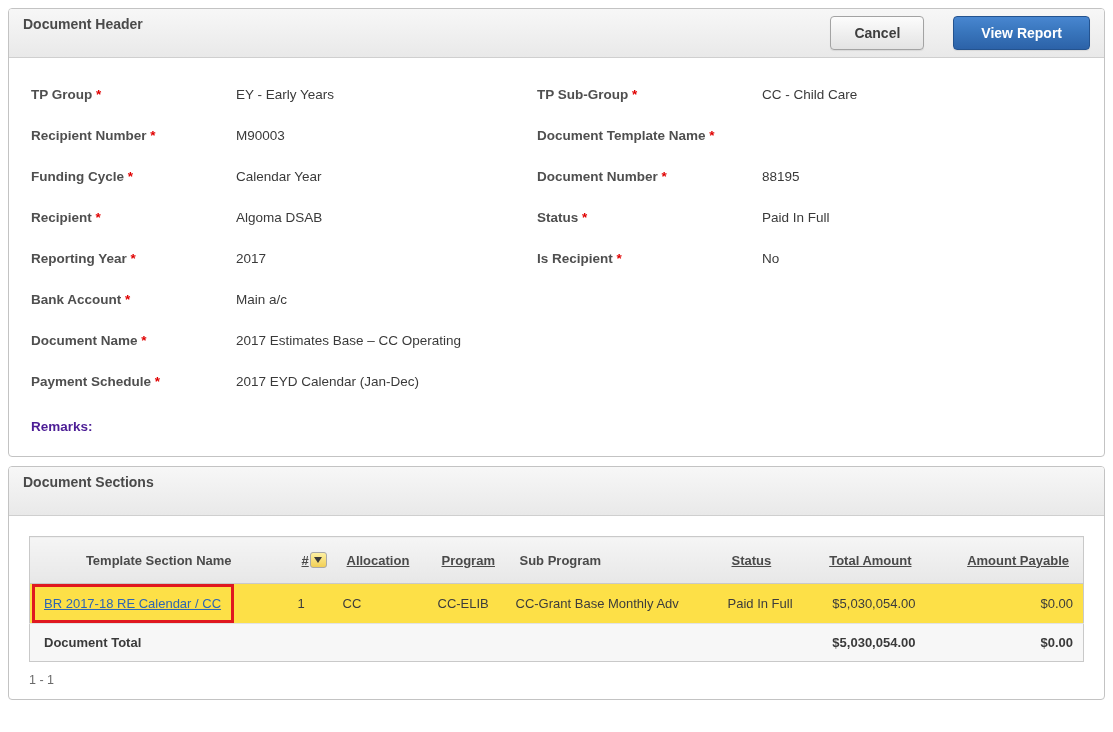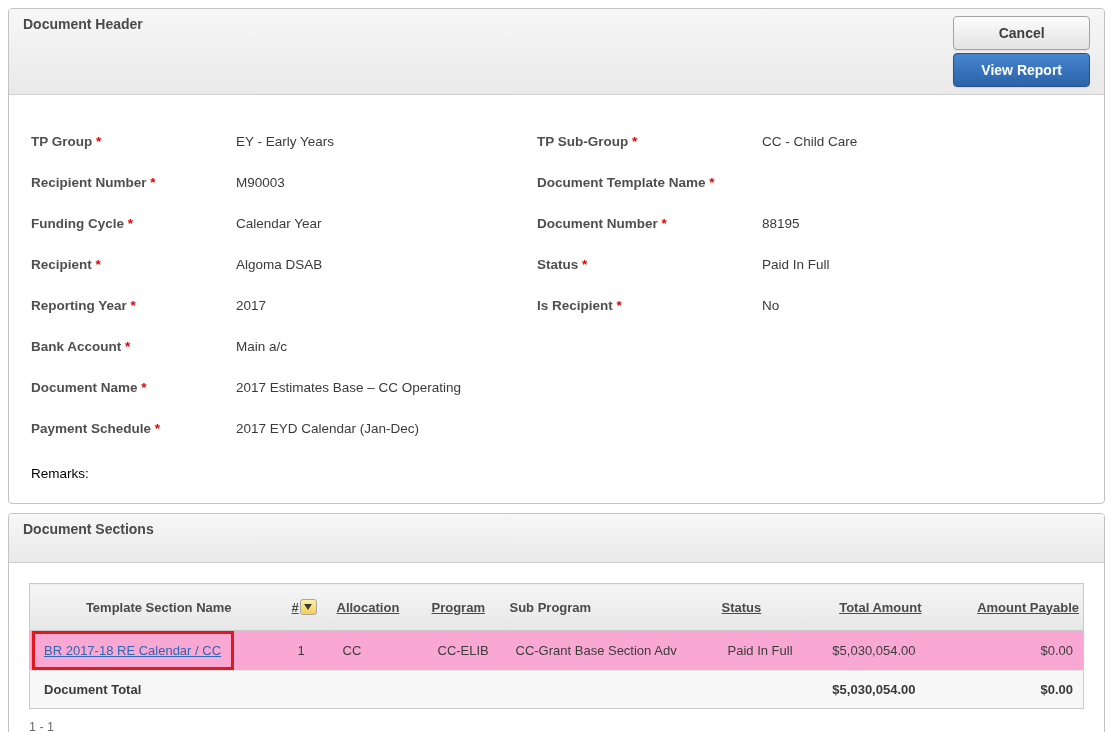--- a/index.html
+++ b/index.html
@@ -21,63 +21,63 @@
     border:1px solid #c3c3c3;border-radius:4px;background:#fff;
     margin-bottom:9px;overflow:hidden;
   }
   .panel-hd{
     display:flex;align-items:flex-start;justify-content:space-between;
     background:linear-gradient(#f7f7f7,#e9e9e9);
     border-bottom:1px solid #cfcfcf;
     padding:7px 14px;min-height:49px;
   }
   .panel-title{font-size:14px;font-weight:bold;color:#4a4a4a;}
-  .btns{display:flex;gap:3px;flex-direction:column;}
+  .btns{display:flex;gap:29px;}
   .btn{
     font-family:inherit;font-size:14px;font-weight:bold;color:#3e3e3e;
     background:linear-gradient(#fcfcfc,#e3e3e3);
     border:1px solid #a3a3a3;border-radius:4px;
     padding:8px 23px;cursor:pointer;box-shadow:0 1px 1px rgba(0,0,0,.08);
   }
   .btn.primary{
     color:#fff;
     background:linear-gradient(#4886d0,var(--primary-button) 45%,#2c62a8);
     border-color:#24538f;
     padding:8px 27px;
   }
   
-  .panel-bd{padding:36px 22px 18px 22px;}
+  .panel-bd{padding:26px 22px 18px 22px;}
   .cols{display:grid;grid-template-columns:506px 1fr;}
   .frow{display:flex;margin-bottom:19px;line-height:22px;}
   .flabel{font-weight:bold;color:#4f4f4f;flex:0 0 auto;}
   .col-left .flabel{width:205px;}
   .col-right .flabel{width:225px;}
   .req{color:var(--required);font-weight:bold;}
   .fvalue{color:#3a3a3a;}
   .remarks{margin-top:4px;line-height:22px;}
-  .remarks-label{color:#000000;}
+  .remarks-label{color:#4c1d95;font-weight:bold;}
   .remarks-text{color:#3a3a3a;}
   
   .sections-bd{padding:20px 20px 12px 20px;}
   table.grid{
     width:100%;border-collapse:collapse;table-layout:fixed;
     border:1px solid #c9c9c9;font-size:13px;
   }
   .grid th{
     background:linear-gradient(#f5f5f5,#e7e7e7);
     border-bottom:1px solid #c9c9c9;
     font-weight:bold;color:#4a4a4a;text-align:left;
-    padding:15px 4px;white-space:nowrap;
+    padding:15px 14px;white-space:nowrap;
   }
   .grid .th-sort{text-decoration:underline;cursor:pointer;}
   .grid th.c-name{text-align:center;}
   .grid td{padding:12px 10px;white-space:nowrap;overflow:visible;}
   .grid td.c-name{padding-left:14px;}
   .grid th.num,.grid td.num{text-align:right;}
-  .grid tr.data-row td{border-bottom:1px solid #e3e3e3;background:#f9a8d4;}
+  .grid tr.data-row td{border-bottom:1px solid #e3e3e3;background:#fde047;}
   .grid tr.total-row td{background:#f7f7f7;font-weight:bold;color:#3a3a3a;padding:11px 10px;}
   .grid tr.total-row td:first-child{padding-left:14px;}
   .c-name{width:258px;}
   .c-num{width:45px;}
   .c-alloc{width:95px;}
   .c-prog{width:78px;}
   .c-subprog{width:212px;}
   .c-status{width:84px;}
   .c-total{width:124px;}
   a.section-link{color:var(--link);text-decoration:underline;}
@@ -201,21 +201,21 @@
           </tr>
         </thead>
         <tbody>
           <tr class="data-row">
             <td class="c-name">
               <span class="red-box"><a href="#" class="section-link">BR 2017-18 RE Calendar / CC</a></span>
             </td>
             <td>1</td>
             <td>CC</td>
             <td>CC-ELIB</td>
-            <td>CC-Grant Base Section Adv</td>
+            <td>CC-Grant Base Monthly Adv</td>
             <td>Paid In Full</td>
             <td class="num">$5,030,054.00</td>
             <td class="num">$0.00</td>
           </tr>
           <tr class="total-row">
             <td colspan="6">Document Total</td>
             <td class="num">$5,030,054.00</td>
             <td class="num">$0.00</td>
           </tr>
         </tbody>

